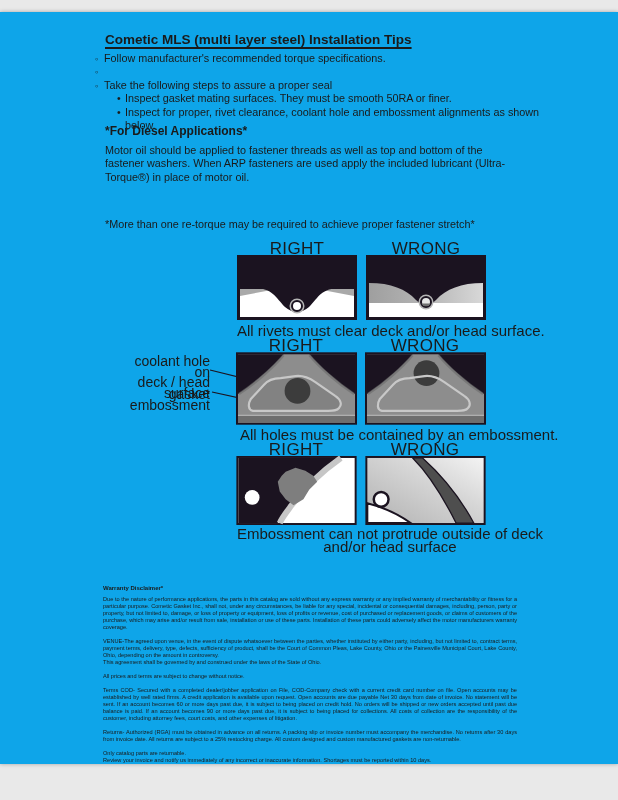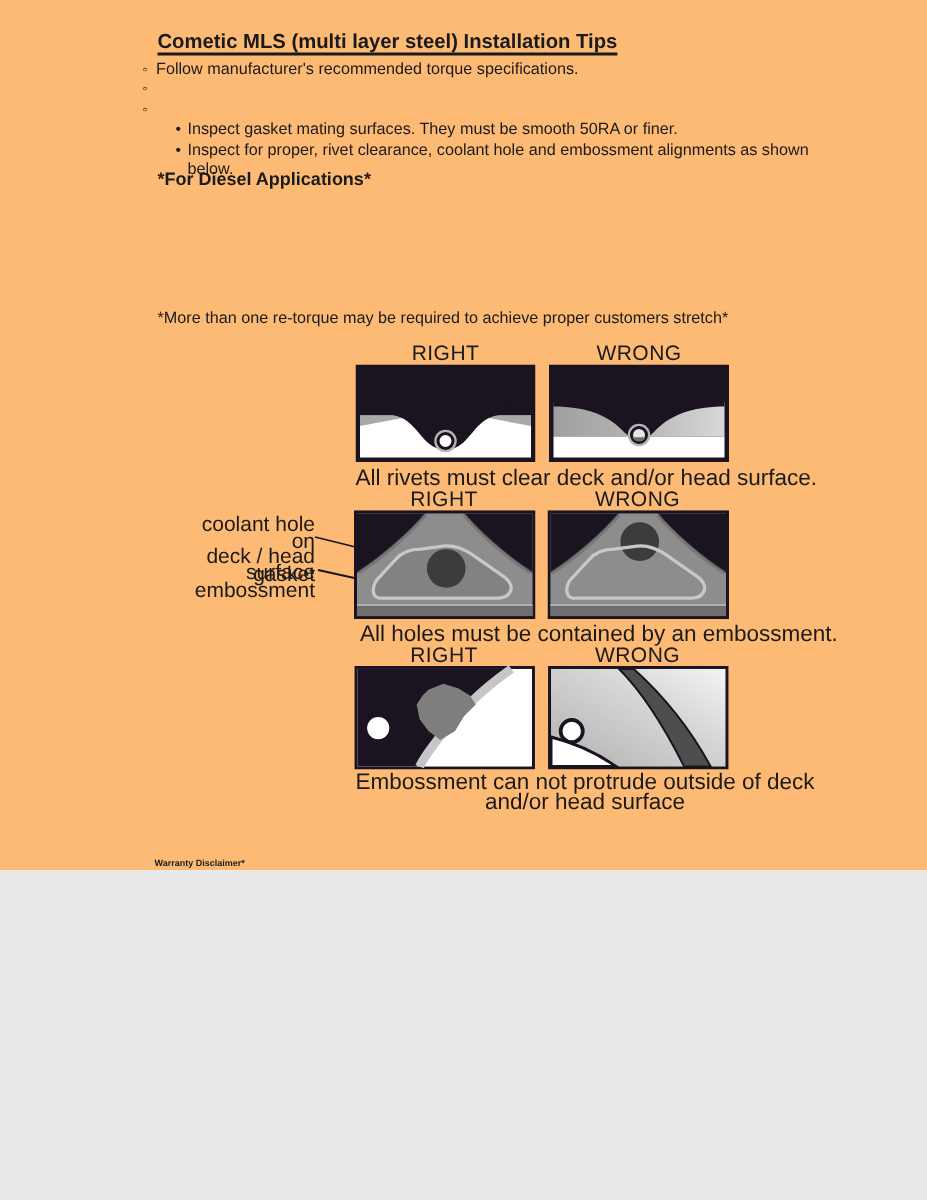--- a/index.html
+++ b/index.html
@@ -1,31 +1,31 @@
 <!DOCTYPE html>
 <html><head>
 <meta charset="utf-8">
 <style>
   html,body{margin:0;padding:0;background:#e9e9e9;}
-  .page{position:relative;width:618px;height:580px;background:#fdba74;
+  .page{position:relative;width:618px;height:752px;background:#0ea5e9;
         font-family:"Liberation Sans", sans-serif;color:#1a1a1a;overflow:hidden;
-        margin:0 auto;box-shadow:0 0 4px rgba(0,0,0,.3);}
+        margin:12px auto;box-shadow:0 0 4px rgba(0,0,0,.3);}
   .abs{position:absolute;}
   .title{left:105px;top:20px;font-size:13.5px;font-weight:bold;
          text-decoration:underline;text-underline-offset:3px;
          text-decoration-thickness:1.5px;}
   .tips{left:95px;top:40px;font-size:10.8px;line-height:13.4px;width:460px;}
   .tip-row{display:flex;align-items:flex-start;}
   .tip-row .marker{width:9px;flex:0 0 9px;font-size:9.5px;line-height:13.4px;}
   .tip-row.sub{margin-left:22px;}
   .tip-row.sub .marker{width:8px;flex:0 0 8px;font-size:10.5px;}
   .diesel-heading{left:105px;top:112px;font-size:12px;font-weight:bold;}
   .body-para{left:105px;width:416px;font-size:10.8px;line-height:13.3px;}
   .p1{top:132px;} .p2{top:165px;} .note{top:206px;}
-  .dg-label{top:0;font-size:14px;text-align:center;width:120px;letter-spacing:.3px;}
+  .dg-label{top:0;font-size:17px;text-align:center;width:120px;letter-spacing:.3px;}
   .caption{font-size:15px;line-height:13px;}
   .pre{white-space:pre-line;text-align:center;}
   .ann{font-size:14px;line-height:10.5px;text-align:right;width:92px;}
   .disclaimer{left:103px;top:573px;width:414px;}
   .disc-head{font-size:6px;font-weight:bold;margin:0 0 5px 0;}
   .disc-p{font-size:5.6px;line-height:7px;margin:0 0 7px 0;text-align:justify;
           white-space:pre-line;}
   .footer{left:389px;top:760px;font-size:11.5px;color:#2b2b2b;}
   svg{display:block;}
 </style>
@@ -39,33 +39,35 @@
   <div class="abs tips">
     <div class="tip-row">
       <span class="marker">◦</span>
       <span>Follow manufacturer's recommended torque specifications.</span>
     </div>
     <div class="tip-row">
       <span class="marker">◦</span>
     </div>
     <div class="tip-row">
       <span class="marker">◦</span>
+      <span>Take the following steps to assure a proper seal</span>
     </div>
     <div class="tip-row sub">
       <span class="marker">•</span>
       <span>Inspect gasket mating surfaces.  They must be smooth 50RA or finer.</span>
     </div>
     <div class="tip-row sub">
       <span class="marker">•</span>
       <span>Inspect for proper, rivet clearance, coolant hole and embossment alignments as shown below.</span>
     </div>
   </div>
 
   <div class="abs diesel-heading">*For Diesel Applications*</div>
-  <div class="abs body-para note">*More than one re-torque may be required to achieve proper customers stretch*</div>
+  <div class="abs body-para p1">Motor oil should be applied to fastener threads as well as top and bottom of the fastener washers. When ARP fasteners are used apply the included lubricant (Ultra-Torque®) in place of motor oil.</div>
+  <div class="abs body-para note">*More than one re-torque may be required to achieve proper fastener stretch*</div>
 
   <div class="abs dg-label" style="left:237px;top:227px;">RIGHT</div>
   <div class="abs dg-label" style="left:366px;top:227px;">WRONG</div>
 
   <div class="abs" style="left:237px;top:243px;">
     <svg width="120" height="65" viewBox="0 0 120 65">
       <rect x="1" y="1" width="118" height="63" fill="#1b1320" stroke="#1b1320" stroke-width="2"></rect>
       <rect x="3" y="34" width="114" height="28" fill="#ffffff"></rect>
       <polygon points="3,34 40,34 3,41" fill="#a9a9a9"></polygon>
       <polygon points="117,34 80,34 117,41" fill="#a9a9a9"></polygon>

